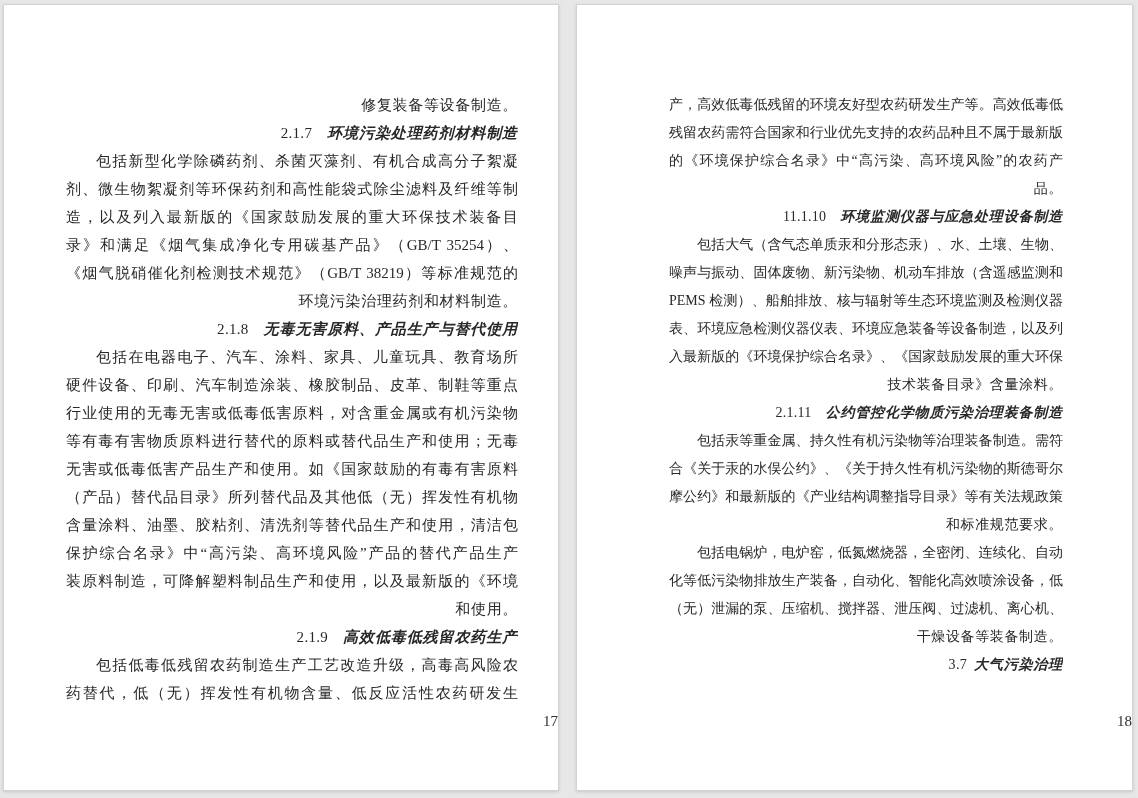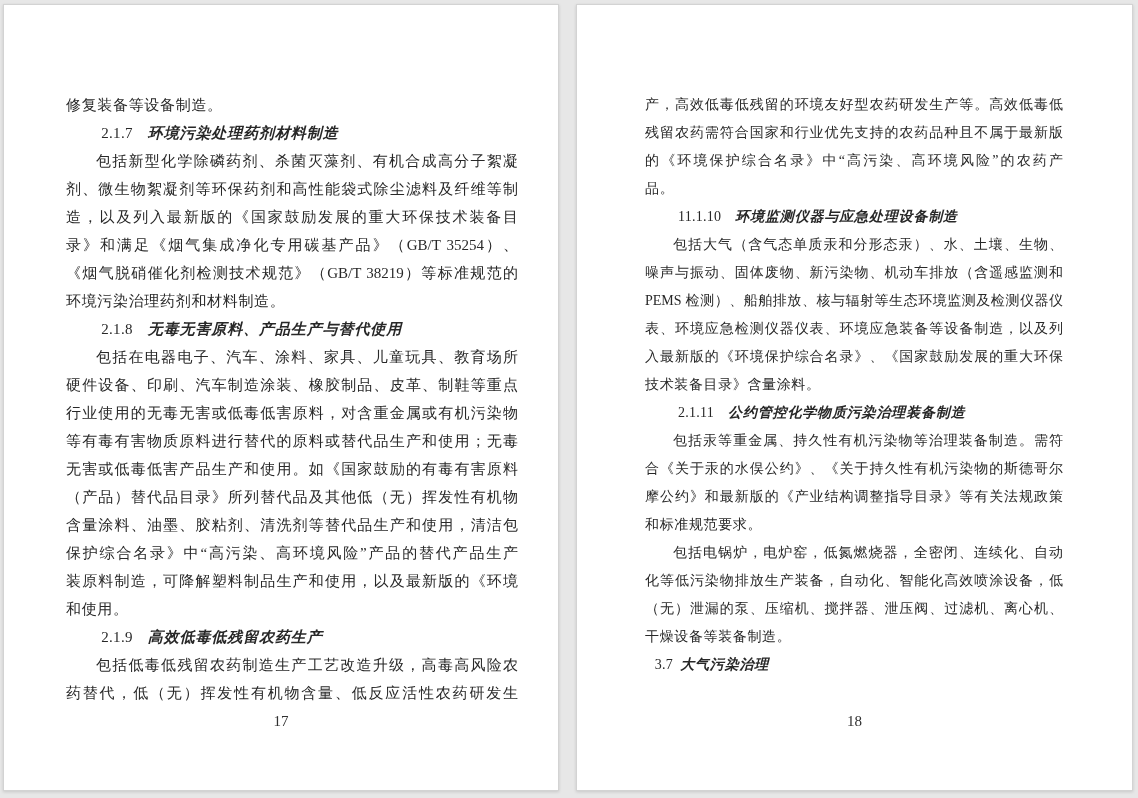--- a/index.html
+++ b/index.html
@@ -26,39 +26,39 @@
   .text-block { position:absolute; top:86px; }
   .page-left  .text-block { left:62px; width:452px; }
   .page-right .text-block { left:68px; width:418px; }
 
   .line {
     height:28px; line-height:28px;
     color:#282828;
     overflow:hidden;
   }
   .page-left  .line { font-size:15px; }
-  .page-right .line { font-size:14px; }
+  .page-right .line { font-size:14px;margin-left:24px; }
 
   
   .line.j  { text-align:justify; text-align-last:justify; }
-  .line.nj { text-align:left; letter-spacing:0.045em; }
+  .line.nj { text-align:right; letter-spacing:0.045em; }
 
   .line.first { text-indent:2em; }
 
   
   .line.h3 { padding-left:2.35em; }
   .line.h2 { padding-left:0.7em; }
   .line.h3 .num, .line.h2 .num { font-style:normal; letter-spacing:0.02em; }
   .line.h3 .ttl { margin-left:1.0em; font-weight:700; font-style:italic; letter-spacing:0.06em; }
   .line.h2 .ttl { margin-left:0.5em; font-weight:700; font-style:italic; letter-spacing:0.06em; }
 
   .page-number {
     position:absolute; top:702px; left:0; right:0;
     height:28px; line-height:28px;
-    text-align:center;
+    text-align:right;
     font-size:15px; color:#303030;
   }
 </style>
 </head>
 <body>
 
 <div class="canvas">
 
   <div class="page page-left">
     <div class="text-block">

